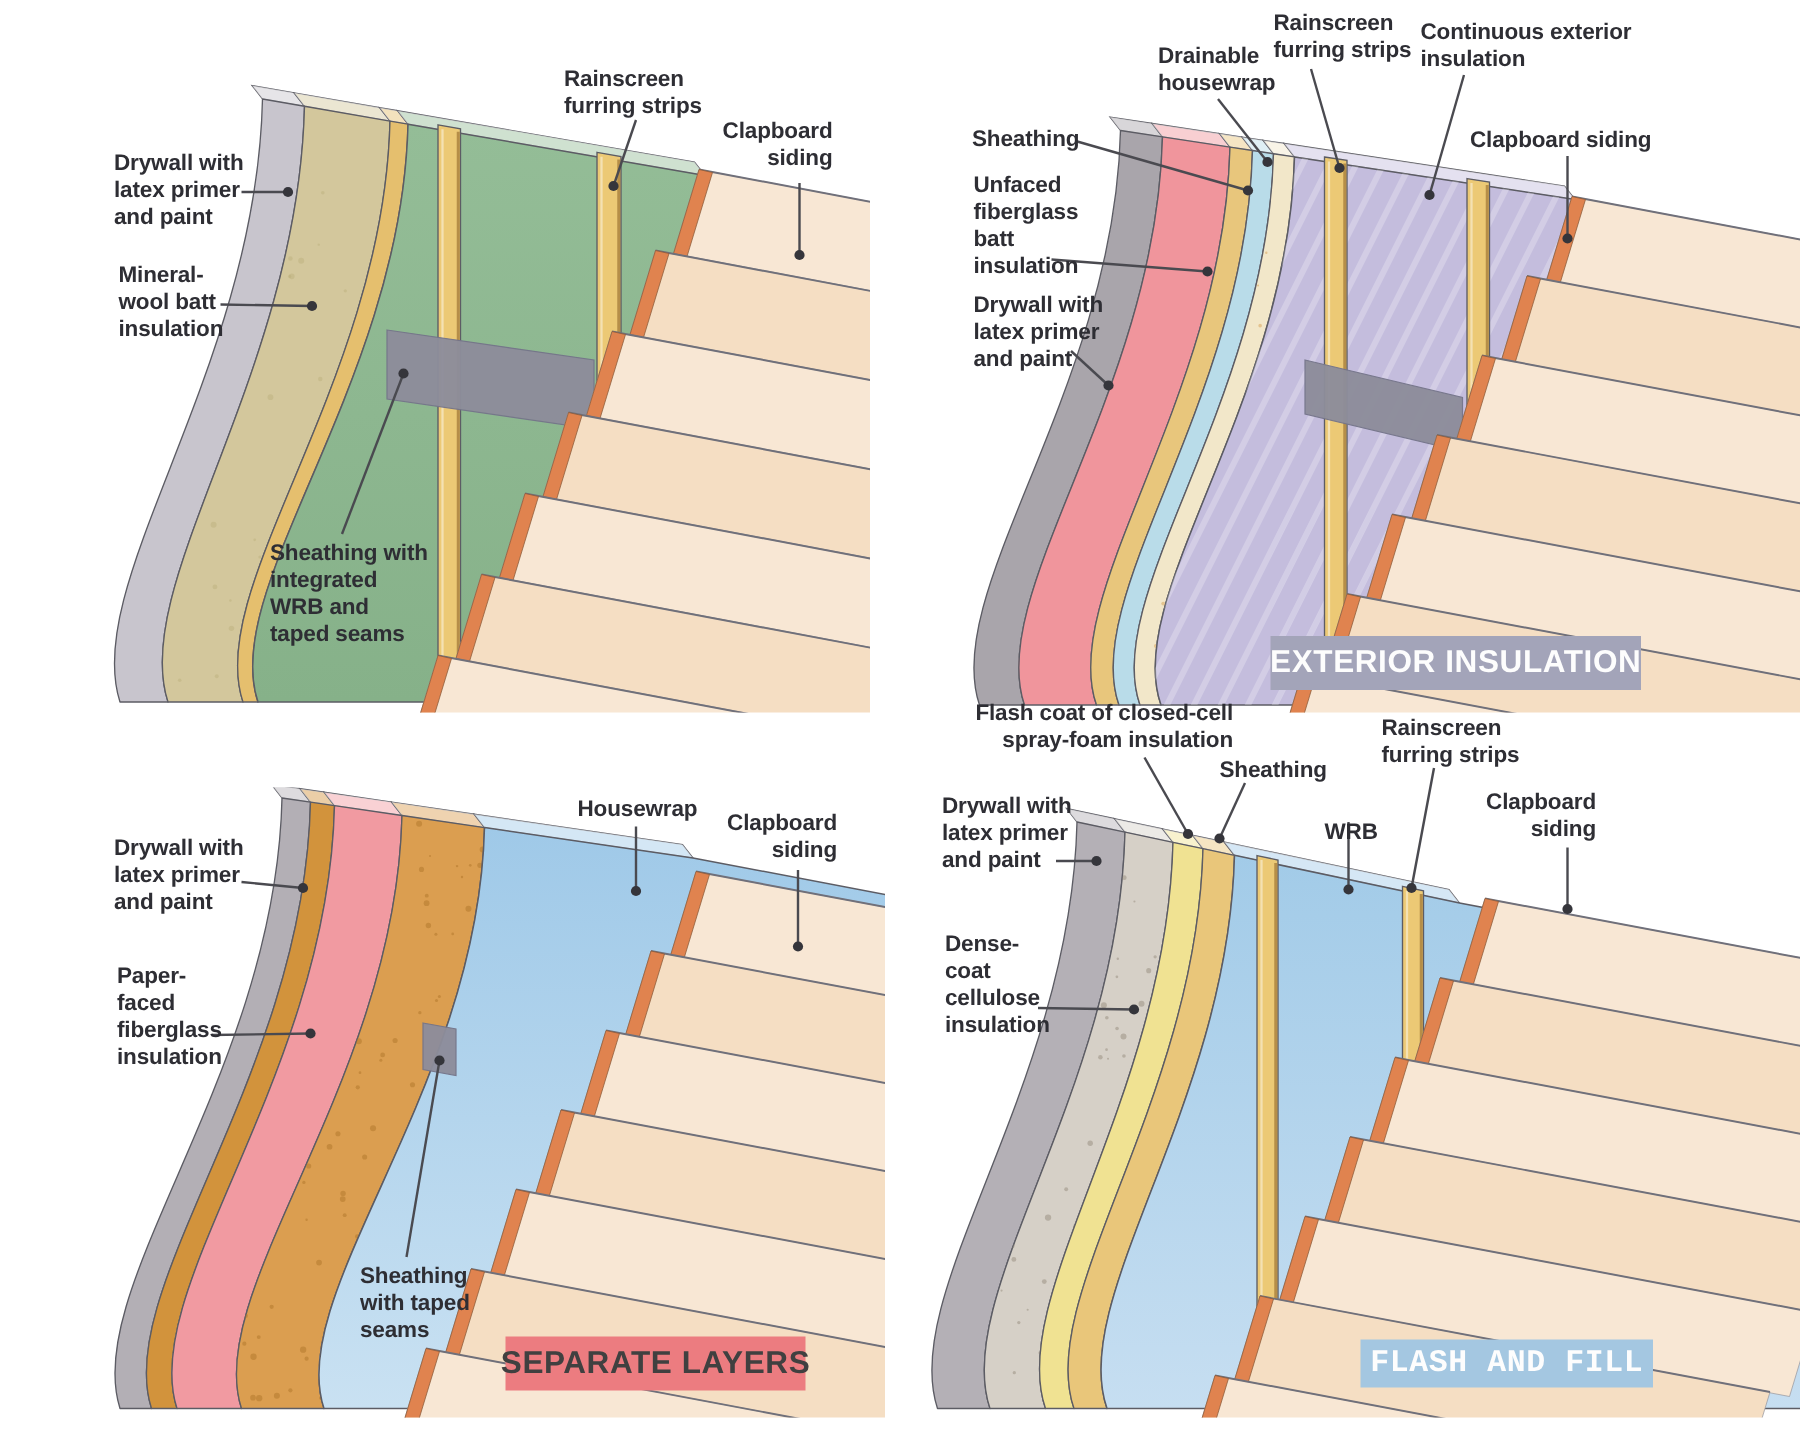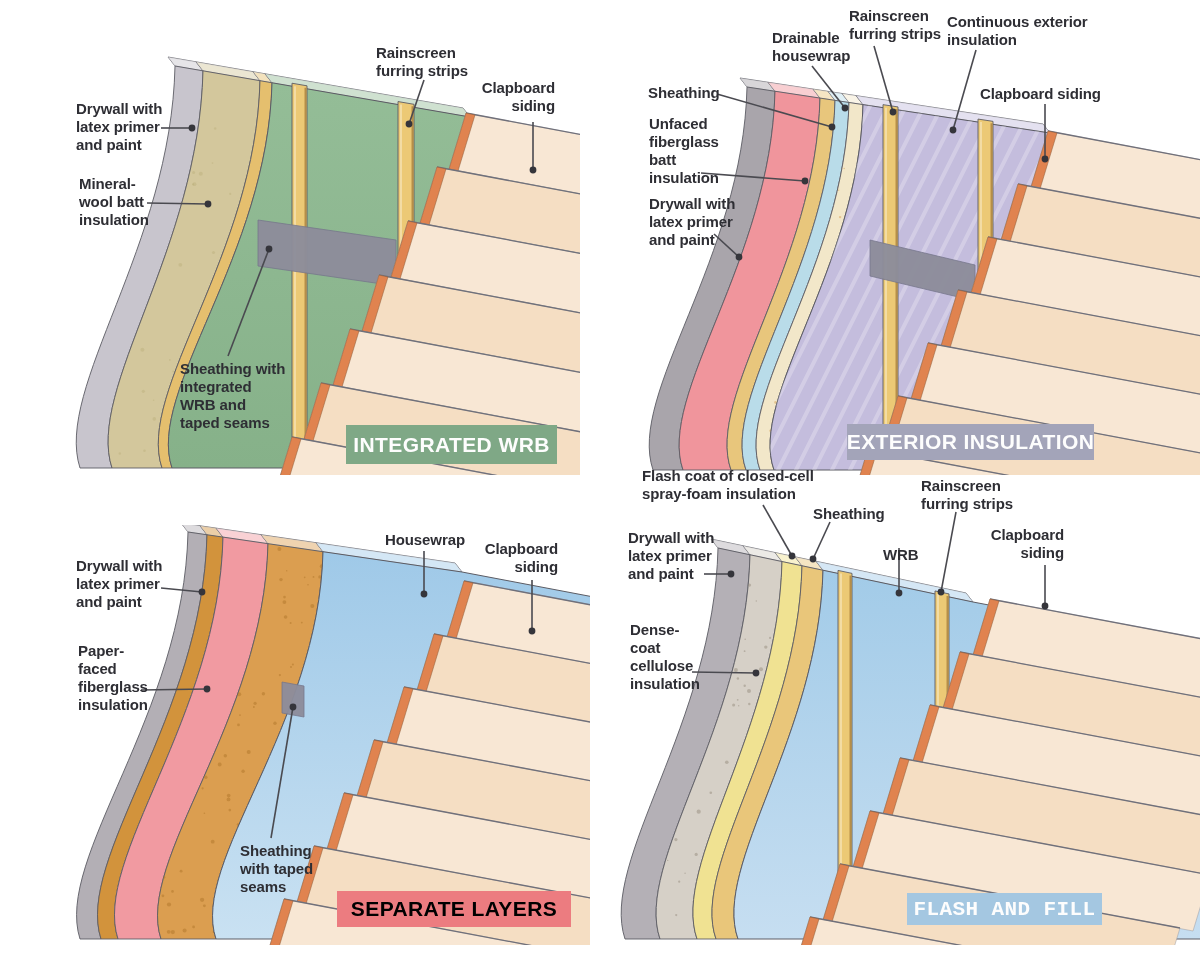--- a/index.html
+++ b/index.html
@@ -119,21 +119,20 @@
         <polygon points="290,274 630,338 613,394 273,330" fill="#f8e7d4" stroke="#9a9aa0" stroke-width="0.5"></polygon>
         <line x1="290" y1="274" x2="630" y2="338" stroke="#70707a" stroke-width="1.3"></line>
         <polygon points="290,274 299,276 282,332 273,330" fill="#e0834f" stroke="#8a5a38" stroke-width="0.5"></polygon>
         <polygon points="261,328 601,392 584,448 244,384" fill="#f5dec3" stroke="#9a9aa0" stroke-width="0.5"></polygon>
         <line x1="261" y1="328" x2="601" y2="392" stroke="#70707a" stroke-width="1.3"></line>
         <polygon points="261,328 270,330 253,386 244,384" fill="#e0834f" stroke="#8a5a38" stroke-width="0.5"></polygon>
         <polygon points="232,382 572,446 555,502 215,438" fill="#f8e7d4" stroke="#9a9aa0" stroke-width="0.5"></polygon>
         <line x1="232" y1="382" x2="572" y2="446" stroke="#70707a" stroke-width="1.3"></line>
         <polygon points="232,382 241,384 224,440 215,438" fill="#e0834f" stroke="#8a5a38" stroke-width="0.5"></polygon>
       </svg>
-    <div class="badge" style="left: 286px; top: 370px; width: 211px; height: 39px; background: rgb(127, 168, 134); color: rgb(253, 253, 253);">INTEGRATED WRB</div>
   </section>
   <section class="panel" style="left: 645px; top: 55px; width: 555px; height: 420px;">
     <svg class="illus" width="555" height="420" viewBox="0 0 555 420">
         <defs>
           <clipPath id="cp1-4">
             <path d="M 204 47.48514851485149 L 218 49.61056105610561 C 214.0 214.0 103.0 341.9 129 415 L 115 415 C 89.0 341.5 200.0 212.9 204 47.48514851485149 Z"></path>
           </clipPath>
           <clipPath id="cph1">
             <path d="M 218 49.61056105610561 L 405 78 L 595 114.1 L 595 415 L 129 415 C 103.0 341.9 214.0 214.0 218 49.61056105610561 Z"></path>
           </clipPath>
@@ -514,21 +513,21 @@
         <polygon points="284,268 624,332 607,388 267,324" fill="#f8e7d4" stroke="#9a9aa0" stroke-width="0.5"></polygon>
         <line x1="284" y1="268" x2="624" y2="332" stroke="#70707a" stroke-width="1.3"></line>
         <polygon points="284,268 293,270 276,326 267,324" fill="#e0834f" stroke="#8a5a38" stroke-width="0.5"></polygon>
         <polygon points="254,321 594,385 577,441 237,377" fill="#f5dec3" stroke="#9a9aa0" stroke-width="0.5"></polygon>
         <line x1="254" y1="321" x2="594" y2="385" stroke="#70707a" stroke-width="1.3"></line>
         <polygon points="254,321 263,323 246,379 237,377" fill="#e0834f" stroke="#8a5a38" stroke-width="0.5"></polygon>
         <polygon points="224,374 564,438 547,494 207,430" fill="#f8e7d4" stroke="#9a9aa0" stroke-width="0.5"></polygon>
         <line x1="224" y1="374" x2="564" y2="438" stroke="#70707a" stroke-width="1.3"></line>
         <polygon points="224,374 233,376 216,432 207,430" fill="#e0834f" stroke="#8a5a38" stroke-width="0.5"></polygon>
       </svg>
-    <div class="badge" style="left: 277px; top: 366px; width: 234px; height: 36px; background: rgb(236, 124, 128); color: #000000;">SEPARATE LAYERS</div>
+    <div class="badge" style="left: 277px; top: 366px; width: 200px; height: 36px; background: rgb(236, 124, 128); color: #404040;">SEPARATE LAYERS</div>
   </section>
   <section class="panel" style="left: 620px; top: 525px; width: 580px; height: 420px;">
     <svg class="illus" width="580" height="420" viewBox="0 0 580 420">
         <defs>
           <clipPath id="cp3-1">
             <path d="M 130 29.776470588235295 L 162 36.55294117647059 C 158.0 206.4 51.0 338.5 77 414 L 40 414 C 14.0 337.2 126.0 202.7 130 29.776470588235295 Z"></path>
           </clipPath>
           <linearGradient id="gr3" x1="0" y1="0" x2="0" y2="1">
             <stop offset="0%" stop-color="#a2cbe8"></stop>
             <stop offset="100%" stop-color="#c6def1"></stop>
@@ -806,21 +805,21 @@
     <div class="callout" style="left: 78px; top: 642px;">Paper-
 faced
 fiberglass
 insulation</div>
     <div class="callout" style="left: 385px; top: 531px;">Housewrap</div>
     <div class="callout" style="left: 478px; top: 540px; width: 80px; text-align: right;">Clapboard
 siding</div>
     <div class="callout" style="left: 240px; top: 842px;">Sheathing
 with taped
 seams</div>
-    <div class="callout" style="left: 642px; top: 467px; width: 180px; text-align: left;">Flash coat of closed-cell
+    <div class="callout" style="left: 642px; top: 467px; width: 180px; text-align: right;">Flash coat of closed-cell
 spray-foam insulation</div>
     <div class="callout" style="left: 813px; top: 505px;">Sheathing</div>
     <div class="callout" style="left: 883px; top: 546px;">WRB</div>
     <div class="callout" style="left: 921px; top: 477px;">Rainscreen
 furring strips</div>
     <div class="callout" style="left: 984px; top: 526px; width: 80px; text-align: right;">Clapboard
 siding</div>
     <div class="callout" style="left: 628px; top: 529px;">Drywall with
 latex primer
 and paint</div>

